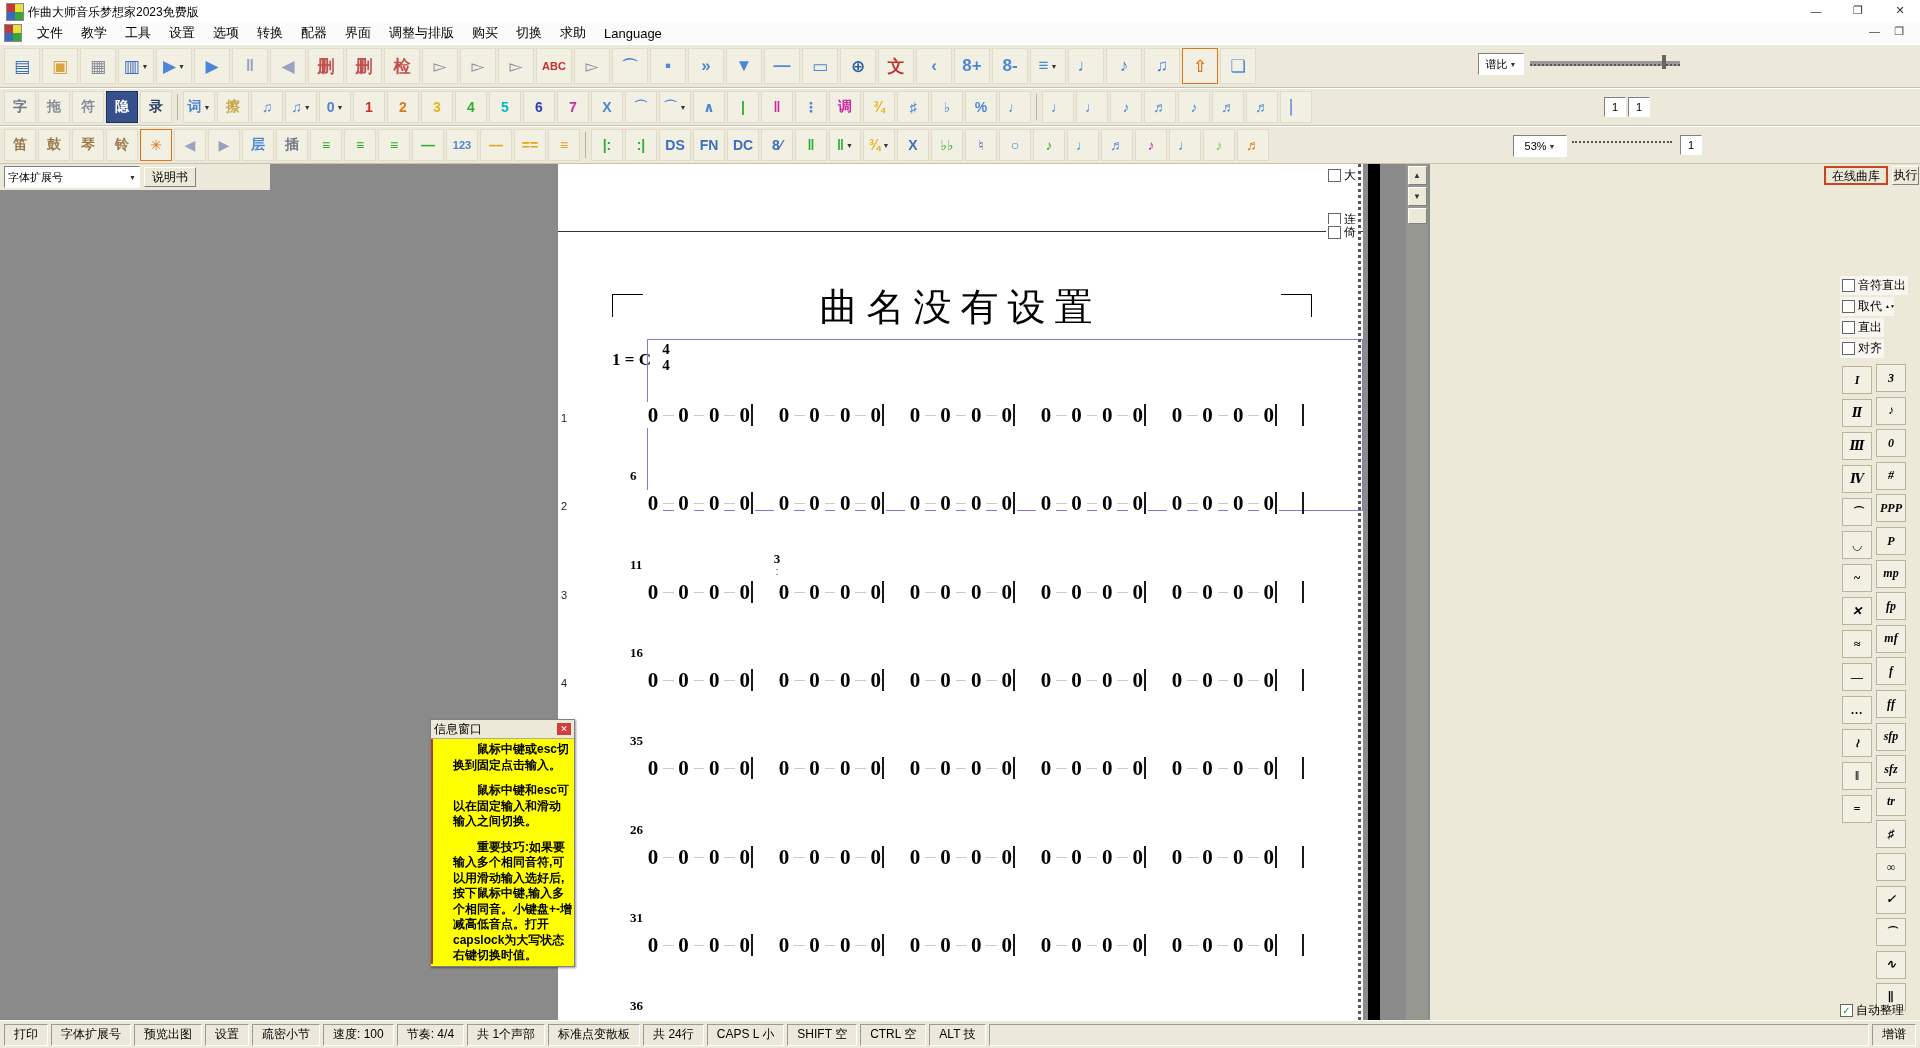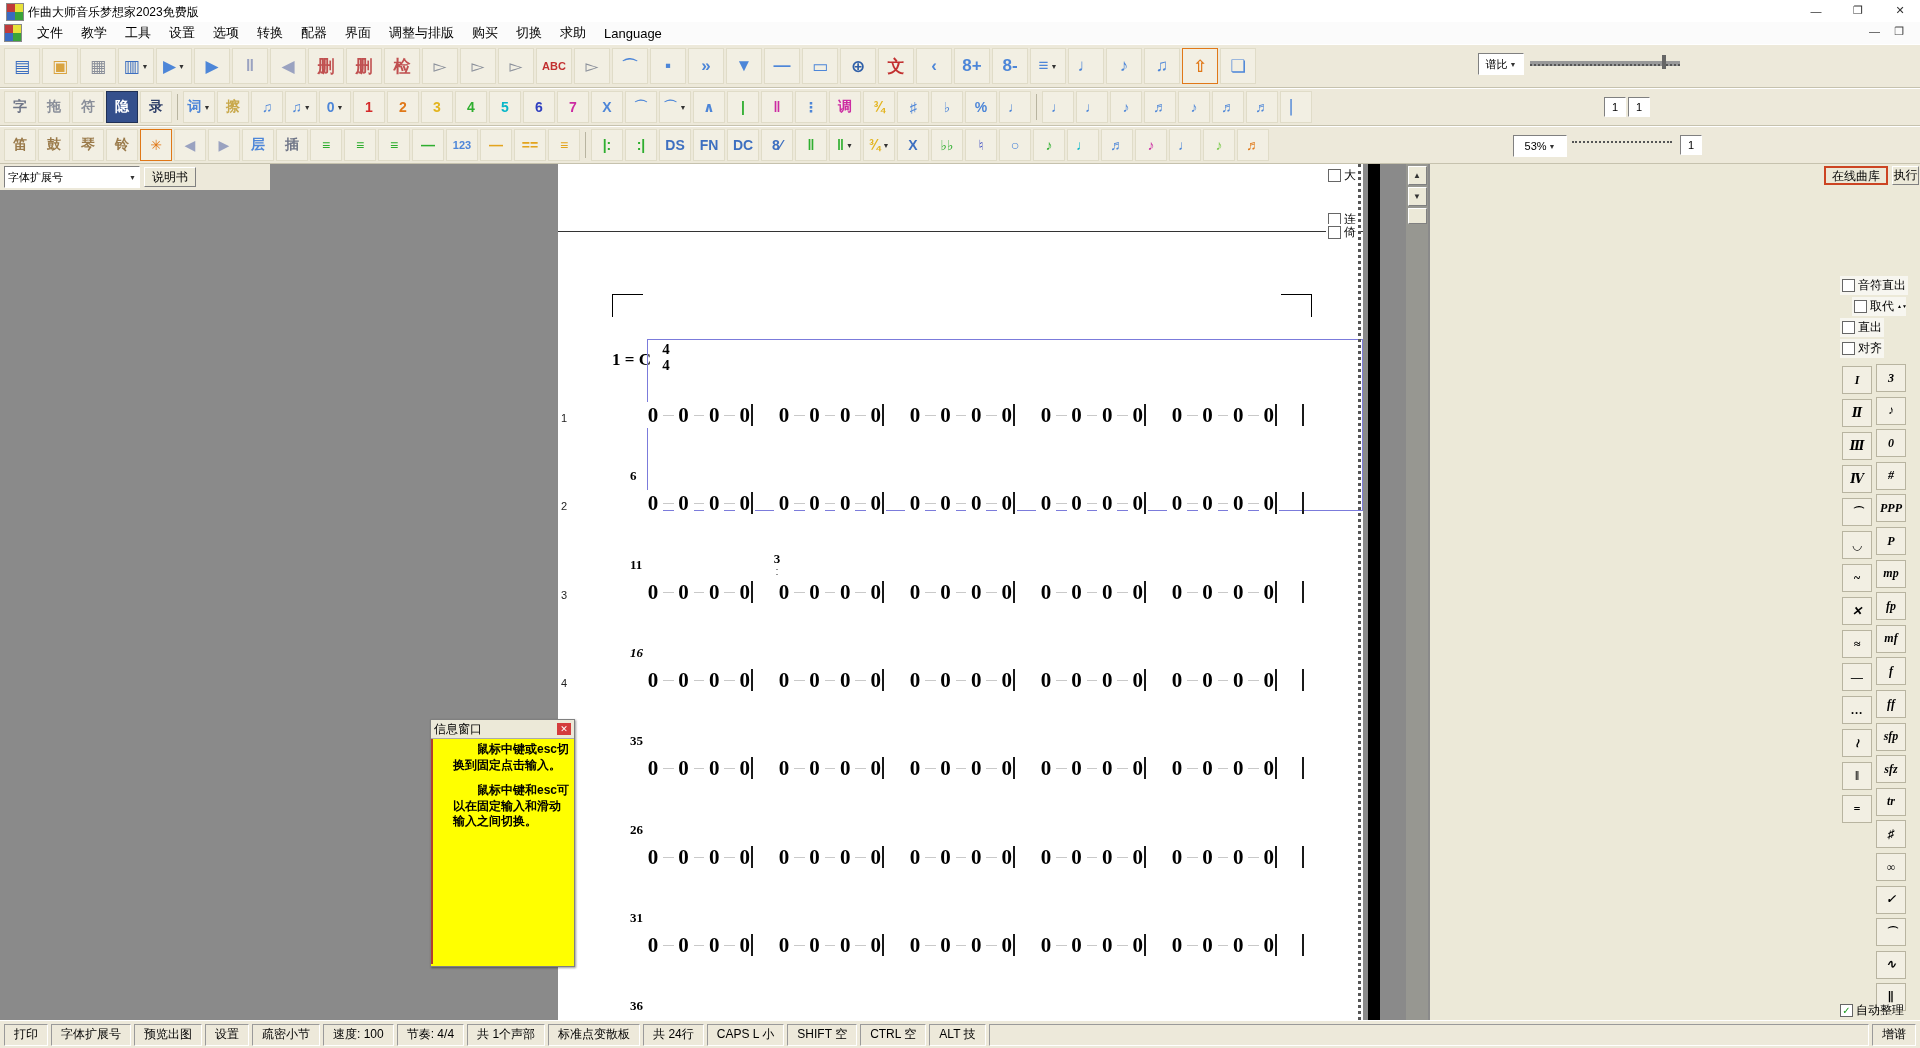--- a/index.html
+++ b/index.html
@@ -449,20 +449,21 @@
   <span class="raised" style="height:18px;display:inline-flex;align-items:center;padding:0 7px;font-size:12px">说明书</span>
 </div>
 
 <div class="abs" id="main">
 
   <div class="abs" id="page">
     <div class="abs" style="left:0;top:67px;width:805px;border-top:1px solid #333"></div>
     <div class="abs cornermark" style="left:54px;top:130px;border-top:1px solid;border-left:1px solid"></div>
     <div class="abs cornermark" style="left:723px;top:130px;border-top:1px solid;border-right:1px solid"></div>
 
+    <div class="abs" style="left:0;top:118px;width:805px;text-align:center;font-family:'Liberation Serif','DejaVu Serif',serif;font-size:38px;letter-spacing:9px">曲名没有设置</div>
 
     <div class="abs" style="left:54px;top:186px;font-family:'Liberation Serif','DejaVu Serif',serif;font-weight:bold;font-size:17px">1 = C</div>
     <div class="abs" style="left:97px;top:177px;width:22px;text-align:center;font-family:'Liberation Serif','DejaVu Serif',serif;font-weight:bold;font-size:15px;line-height:16px">
       <div>4</div>
       <div>4</div>
     </div>
 
     <div class="abs" style="left:89px;top:175px;width:714px;height:170px;border:1px solid #7b7bdb;pointer-events:none"></div>
 
     <div class="abs" style="left:212px;top:388px;width:14px;text-align:center">
@@ -584,21 +585,21 @@
           </div>
           <div class="measure" style="left: 524px;">
             <span class="score-zero" style="left: 0px;">0</span>
             <span class="score-zero" style="left: 30.6px;">0</span>
             <span class="score-zero" style="left: 61.2px;">0</span>
             <span class="score-zero" style="left: 91.8px;">0</span>
             <span class="score-bar"></span>
           </div>
           <span class="score-bar" style="left: 659px;"></span>
         </div>
-        <div class="sys-label" style="left: 72px; top: 480.9px; font-style: italic;">16</div>
+        <div class="sys-label" style="left: 72px; top: 480.9px;">16</div>
         <div class="gutter-num" style="left: 3px; top: 512.9px;">4</div>
         <div style="position: absolute; left: 85px; top: 502.9px; width: 680px; height: 28px;">
           <div class="measure" style="left: 0px;">
             <span class="score-zero" style="left: 0px;">0</span>
             <span class="score-zero" style="left: 30.6px;">0</span>
             <span class="score-zero" style="left: 61.2px;">0</span>
             <span class="score-zero" style="left: 91.8px;">0</span>
             <span class="score-bar"></span>
           </div>
           <div class="measure" style="left: 131px;">
@@ -781,21 +782,21 @@
 
     <button class="abs" style="left:394px;top:2px;width:64px;height:19px;border:2px solid #cc4422;background:#ece9d8;font-size:12px;padding:0">在线曲库</button>
     <button class="abs raised" style="left:462px;top:2px;width:27px;height:19px;font-size:12px;padding:0">执行</button>
 
     <div class="abs" style="left:408px;top:22px;width:82px;height:834px" id="sidebar">
       <div id="sb-checks">
           <div class="sbcheck" style="left: 2px; top: 90px;">
             <span class="cb"></span>
             <span>音符直出</span>
           </div>
-          <div class="sbcheck" style="left: 2px; top: 111px; margin-left: 12px;">
+          <div class="sbcheck" style="left: 2px; top: 111px;">
             <span class="cb"></span>
             <span>取代</span>
             <span style="font-size: 5px; width: 7px; line-height: 5px; display: inline-block;">▲▼</span>
           </div>
           <div class="sbcheck" style="left: 2px; top: 132px;">
             <span class="cb"></span>
             <span>直出</span>
           </div>
           <div class="sbcheck" style="left: 2px; top: 153px; justify-content: center;">
             <span class="cb"></span>
@@ -848,20 +849,21 @@
   </div>
 
   <div class="abs" id="infowin">
     <div class="ttl">
       <span>信息窗口</span>
       <span style="margin-left:auto;background:#d43c3c;color:#fff;width:14px;height:12px;font-size:9px;display:flex;align-items:center;justify-content:center">✕</span>
     </div>
     <div class="bodytxt" id="info-body">
         <p>鼠标中键或esc切换到固定点击输入。</p>
         <p>鼠标中键和esc可以在固定输入和滑动输入之间切换。</p>
+        <p>重要技巧:如果要输入多个相同音符,可以用滑动输入选好后,按下鼠标中键,输入多个相同音。小键盘+-增减高低音点。打开capslock为大写状态右键切换时值。</p>
       </div>
   </div>
 </div>
 
 <div class="abs" id="statusbar">
   <span id="status-items" style="display:inline-flex;gap:3px">
       <span class="stseg">打印</span>
       <span class="stseg">字体扩展号</span>
       <span class="stseg">预览出图</span>
       <span class="stseg">设置</span>

